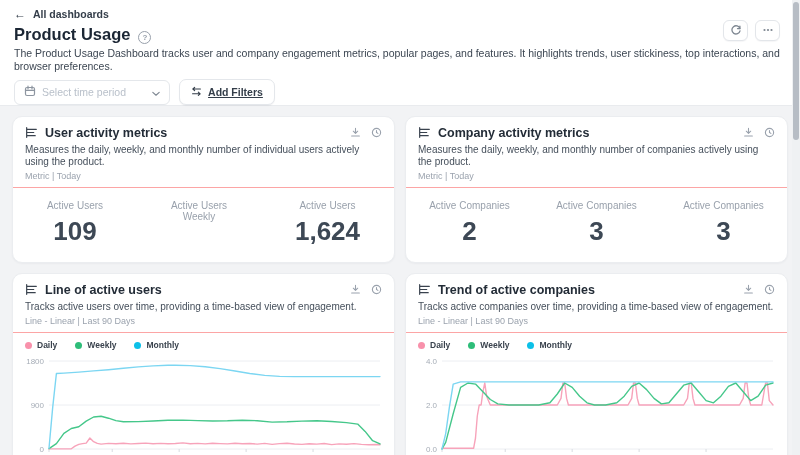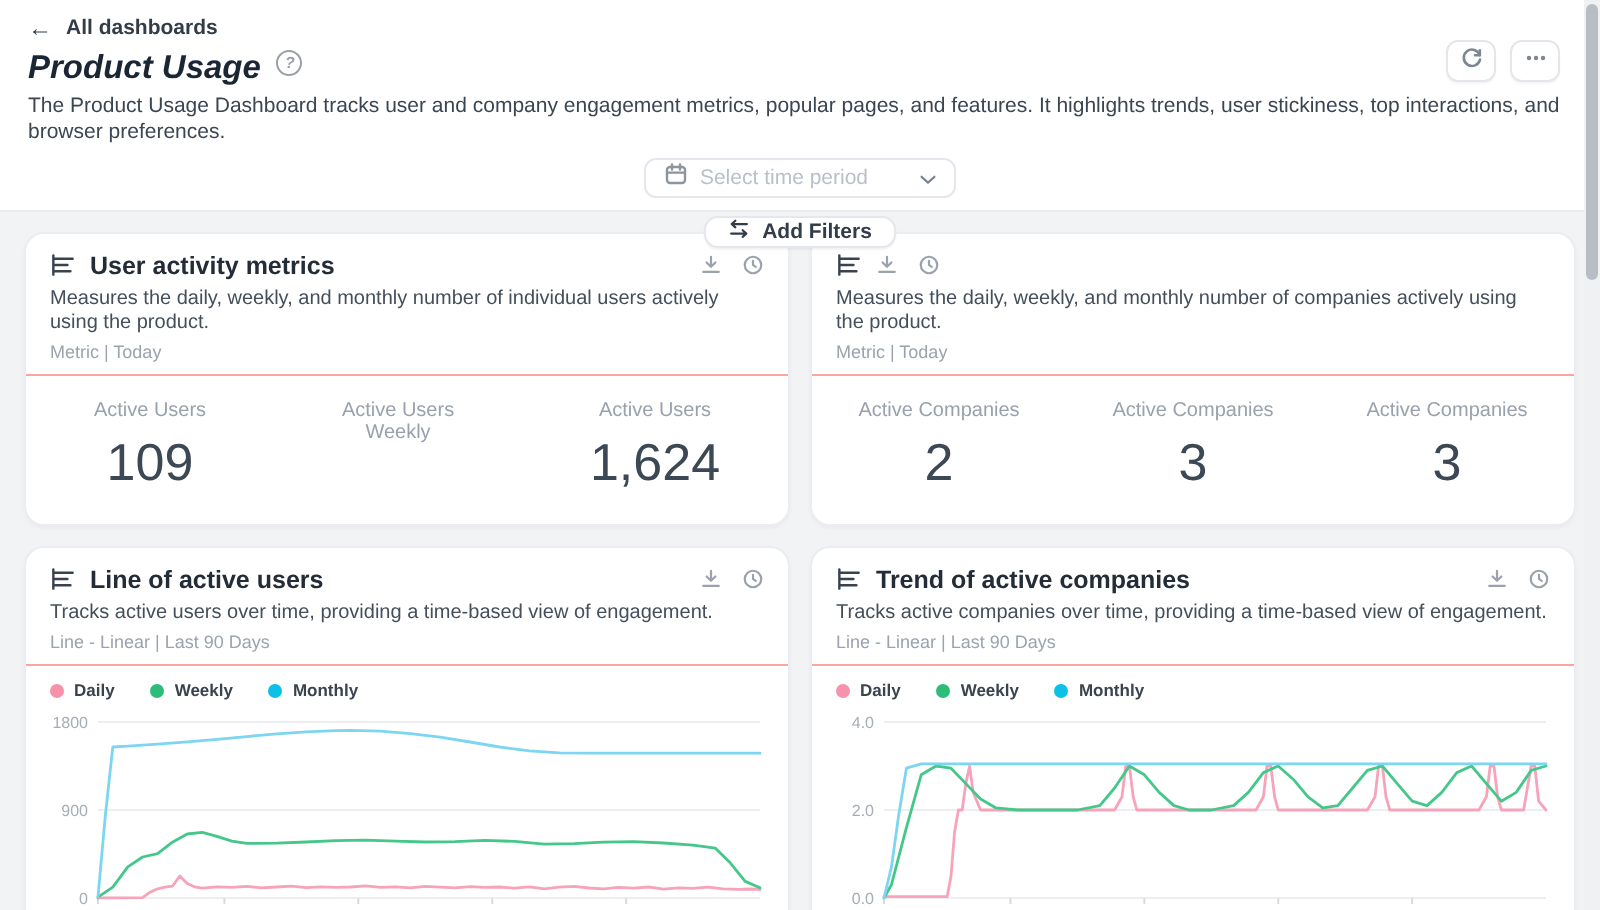--- a/index.html
+++ b/index.html
@@ -4,60 +4,60 @@
 <style>
   * { margin:0; padding:0; box-sizing:border-box; }
   html,body { width:800px; height:455px; overflow:hidden; background:#fff;
     font-family:"Liberation Sans","DejaVu Sans",sans-serif; color:#1d2733; }
 
   
   .topbar { background:#fff; padding:8px 14px 0 14px; position:relative; }
   .back-row { display:flex; align-items:center; gap:7px; height:12px;
     font-size:10.5px; font-weight:600; color:#333d49; cursor:pointer; width:max-content; }
   .back-arrow { font-size:12px; line-height:10px; }
-  .title-row { margin-top:5px; display:flex; align-items:flex-start; gap:8px; height:19px;font-style:italic; }
+  .title-row { margin-top:5px; display:flex; align-items:flex-end; gap:8px; height:19px; }
   .page-title { font-size:16.5px; font-weight:700; color:#1b2634; }
   .help-circle { width:13px; height:13px; border:1.2px solid #98a0ab; border-radius:50%;
     color:#98a0ab; font-size:8px; font-weight:700; display:flex; align-items:center;
     justify-content:center; cursor:pointer; }
   .page-desc { margin-top:3px; font-size:10.5px; line-height:13px; color:#3c4652; }
   .top-actions { position:absolute; top:20px; right:20px; display:flex; gap:7px; }
   .icon-btn { width:25px; height:21px; background:#fff; border:1px solid #e3e6ea;
     border-radius:6px; display:flex; align-items:center; justify-content:center;
     color:#7d8691; cursor:pointer; box-shadow:0 1px 1px rgba(16,24,40,.04); }
 
   
-  .filter-row { display:flex; align-items:center; gap:9px; margin-top:6px; height:26px;flex-direction:column; }
+  .filter-row { display:flex; align-items:center; gap:9px; margin-top:6px; height:26px; }
   .select-box { display:flex; align-items:center; gap:6px; height:25px; padding:0 9px;
     border:1px solid #e4e7eb; border-radius:6px; background:#fff; cursor:pointer; }
   .select-box .ph { font-size:10.5px; color:#b9c0ca; margin-right:20px; }
   .btn-filters { display:flex; align-items:center; gap:6px; height:26px; padding:0 11px;
     border:1px solid #e4e7eb; border-radius:7px; background:#fff; cursor:pointer;
-    font-size:10.5px; font-weight:700; color:#333d49; box-shadow:0 1px 1px rgba(16,24,40,.05); }
+    font-size:10.5px; font-weight:700; color:#333d49; box-shadow:0 1px 1px rgba(16,24,40,.05);text-decoration:underline; }
 
   
   .main { background:#f2f3f5; border-top:1px solid #e9ebee; padding:10px 12px;
     display:grid; grid-template-columns:1fr 1fr; gap:10px; }
   .card { background:#fff; border:1px solid #ebedf0; border-radius:10px;
     box-shadow:0 1px 2px rgba(16,24,40,.04); overflow:hidden; }
   .card.h-metric { height:147px; }
   .card.h-chart { height:240px; }
 
   .card-head { padding:8px 12px 6px 12px; border-bottom:1px solid #fca5a5; }
   .head-top { display:flex; align-items:center; gap:7px; height:15px; }
   .card-title { flex:1; font-size:12.5px; font-weight:700; color:#232c37; }
   .card-icon { color:#39424e; display:flex; }
   .head-icons { display:flex; gap:10px; color:#9aa2ad; }
   .head-icons span { cursor:pointer; display:flex; }
   .card-desc { margin-top:4px; font-size:10px; line-height:12px; color:#454f5b; }
   .card-meta { margin-top:3px; font-size:9px; color:#9ba3ae; }
 
   .metrics { display:flex; justify-content:space-around; padding-top:12px; text-align:center; }
   .m-label { font-size:10px; color:#99a1ac;text-align:center; }
-  .m-value { font-size:26px; font-weight:400; color:#3d4855; margin:5px 0 22px; }
+  .m-value { font-size:26px; font-weight:700; color:#3d4855; margin:5px 0 22px; }
   .m-period { font-size:10px; color:#99a1ac; }
 
   .legend { display:flex; align-items:center; gap:18px; padding:6px 12px 2px 12px; height:20px; }
   .legend-item { display:flex; align-items:center; gap:5px; font-size:8.5px;
     font-weight:700; color:#3a434e; cursor:pointer; }
   .dot { width:7px; height:7px; border-radius:50%; }
 
   .chart { height:118px; margin:0 6px 0 6px; }
   .chart svg text { font-family:"Liberation Sans","DejaVu Sans",sans-serif; }
 
@@ -175,20 +175,21 @@
   </div>
 
   <div class="card h-metric">
     <div class="card-head">
       <div class="head-top">
         <span class="card-icon">
           <svg width="13" height="13" viewBox="0 0 14 14" fill="none" stroke="currentColor" stroke-width="1.3" stroke-linecap="round">
             <path d="M1.8 1.8v10.4M1.8 3.6h10.4M1.8 7h7.6M1.8 10.4h9.2"></path>
           </svg>
         </span>
+        <span class="card-title">Company activity metrics</span>
         <span class="head-icons">
           <span>
             <svg width="11" height="11" viewBox="0 0 12 12" fill="none" stroke="currentColor" stroke-width="1.2" stroke-linecap="round" stroke-linejoin="round">
               <path d="M6 1.5v5M3.6 4.6L6 7l2.4-2.4M1.8 9.8h8.4"></path>
             </svg>
           </span>
           <span>
             <svg width="11" height="11" viewBox="0 0 12 12" fill="none" stroke="currentColor" stroke-width="1.2" stroke-linecap="round">
               <circle cx="6" cy="6" r="4.5"></circle>
                 <path d="M6 3.8V6l1.5 1"></path>

